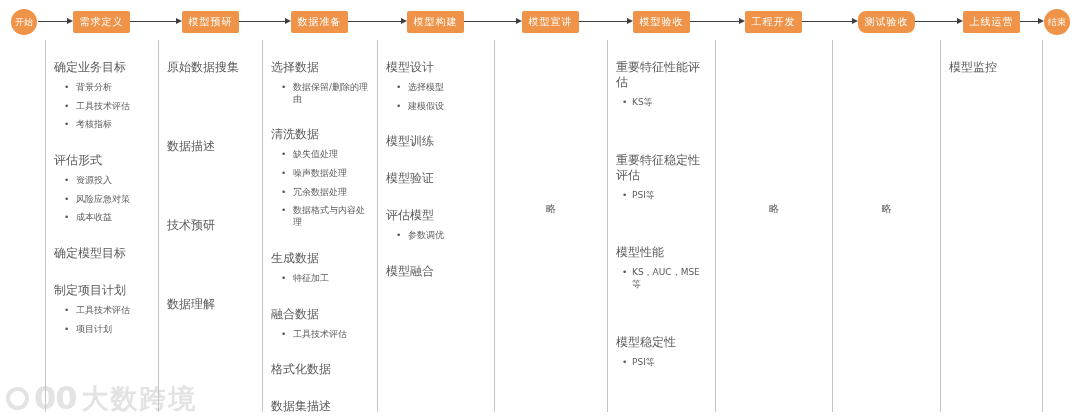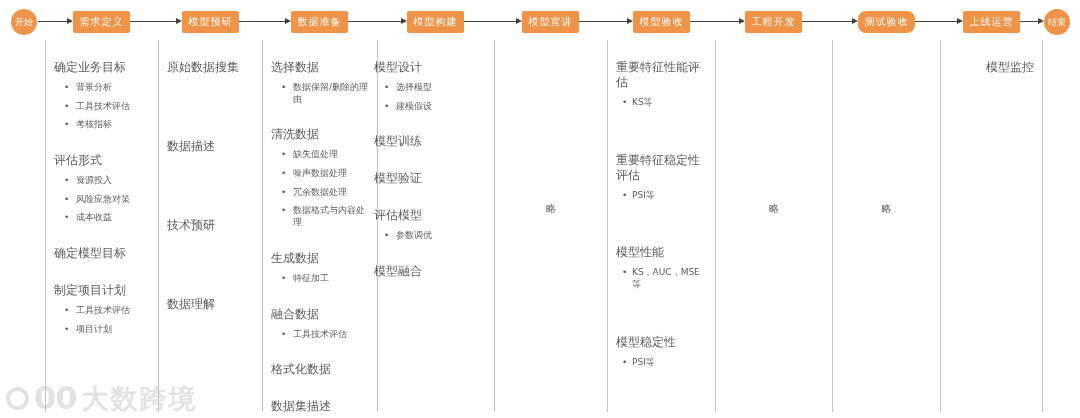--- a/index.html
+++ b/index.html
@@ -24,21 +24,21 @@
   .col{position:absolute;top:60px;font-size:10px;}
   .sec{margin-bottom:22px;}
   .sec-title{font-size:12px;margin-bottom:5px;line-height:1.25;}
   .sec ul{list-style:none;margin:0 0 0 8px;padding:0;}
   .sec li{position:relative;padding-left:14px;margin:7px 0;font-size:9px;line-height:1.3;}
   .sec li::before{content:"•";position:absolute;left:2px;top:0;font-size:9px;color:var(--text);}
   .col[data-ci="1"] .sec{margin-bottom:64px;}
   .col[data-ci="5"] .sec{margin-bottom:44px;}
   .col[data-ci="5"] .sec li{padding-left:8px;}
   .col[data-ci="5"] .sec li::before{left:-2px;}
-  .col[data-ci="8"]{text-align:right;}
+  .col[data-ci="8"]{text-align:left;}
   .note{display:block;text-align:center;margin-top:142px;font-size:10px;}
   
   .watermark{position:absolute;left:6px;bottom:4px;display:flex;align-items:center;gap:5px;
        color:var(--wm);user-select:none;}
   .wm-ring{width:15px;height:15px;border:4px solid var(--wm);border-radius:50%;display:inline-block;}
   .wm-zeros{font-size:32px;font-weight:bold;letter-spacing:-1px;line-height:1;}
   .wm-brand{font-size:27px;font-weight:bold;letter-spacing:2px;line-height:1;}
 </style>
 </head>
 <body>
@@ -136,21 +136,21 @@
         </ul>
       </div>
       <div class="sec">
         <div class="sec-title">格式化数据</div>
       </div>
       <div class="sec">
         <div class="sec-title">数据集描述</div>
       </div>
     </div>
     <div class="stage-box" style="left: 407px; text-align: center;">模型构建</div>
-    <div class="col" data-ci="3" style="left: 374px; width: 100px;">
+    <div class="col" data-ci="3" style="left: 386px; width: 100px;">
       <div class="sec">
         <div class="sec-title">模型设计</div>
         <ul>
           <li>选择模型</li>
           <li>建模假设</li>
         </ul>
       </div>
       <div class="sec">
         <div class="sec-title">模型训练</div>
       </div>

